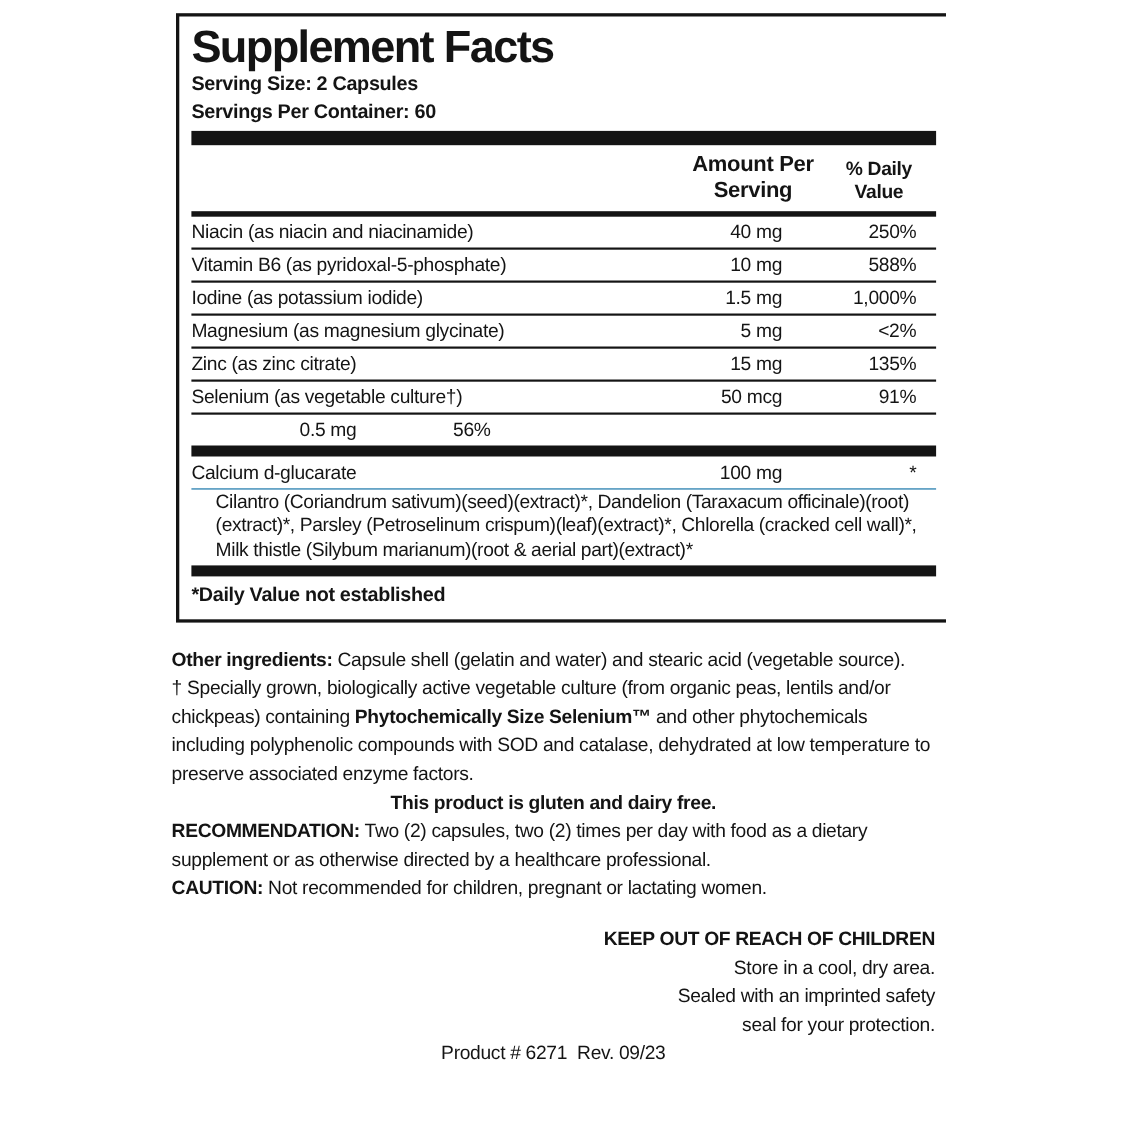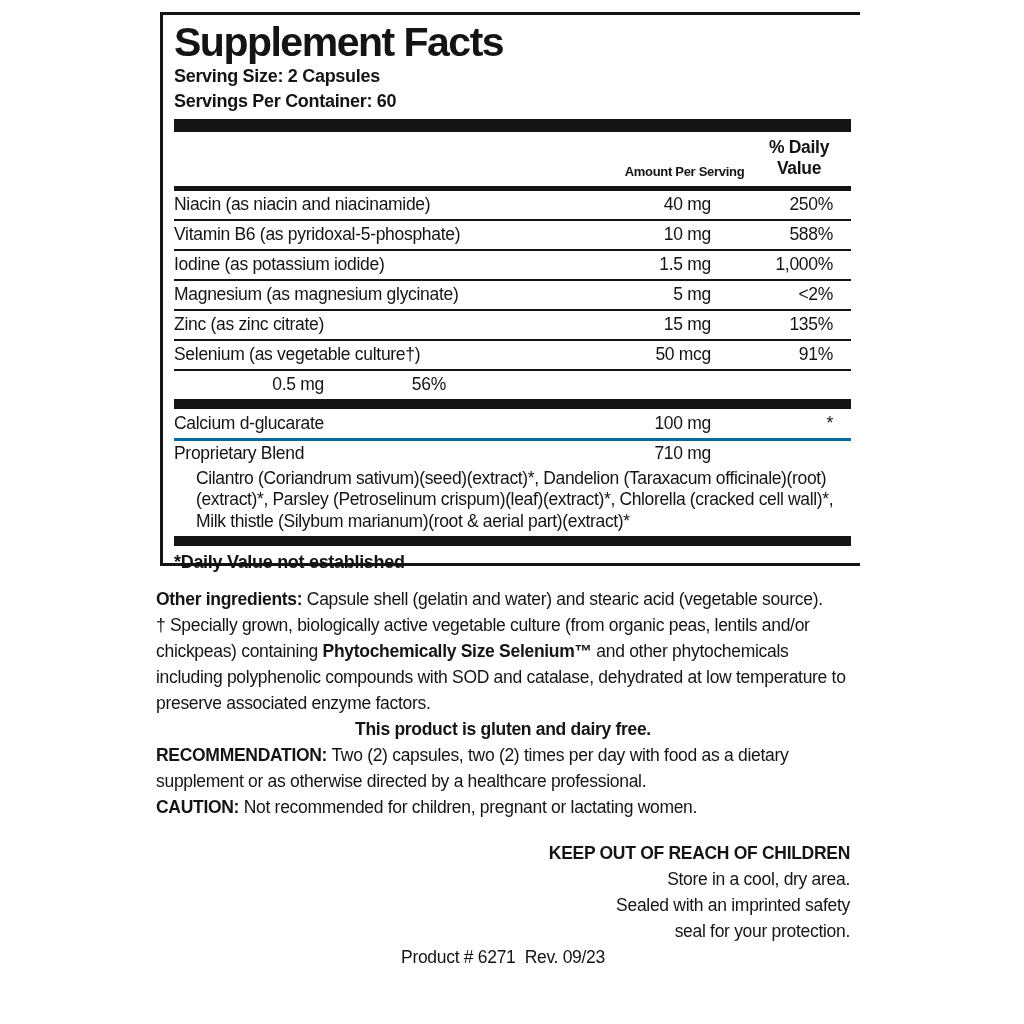--- a/index.html
+++ b/index.html
@@ -19,32 +19,32 @@
     font-size:41px; font-weight:bold; letter-spacing:-1.5px; line-height:1.08;
     margin-top:1px;
   }
   .serv { font-size:18px; font-weight:bold; line-height:1.38; letter-spacing:-0.3px; }
   .bar { background:#141414; }
   .bar-thick { height:13px; margin-top:5px; }
   .bar-med   { height:5px; }
   .bar-heavy { height:10px; }
   .hdr { display:flex; align-items:flex-end; padding:5px 0 6px 0; }
   .hdr-spacer { flex:1; }
-  .amt-h { width:125px; text-align:center; font-weight:bold; font-size:13px; line-height:1.22; letter-spacing:-0.3px; }
+  .amt-h { width:125px; text-align:center; font-weight:bold; font-size:20px; line-height:1.22; letter-spacing:-0.3px; }
   .dv-h  { width:104px; text-align:center; font-weight:bold; font-size:17.5px; line-height:1.22; letter-spacing:-0.3px; }
   .row {
     display:flex; align-items:center; height:28px;
     border-bottom:2px solid #141414;
     font-size:17.5px; letter-spacing:-0.3px;
   }
   .row.no-border { border-bottom:none; }
   .row .name { flex:1; }
   .row .amt  { width:150px; text-align:right; }
   .row .dv   { width:140px; text-align:right; padding-right:18px; box-sizing:border-box; }
-  .row.calcium { border-bottom:3px solid #0369a1; height:29px; }
+  .row.calcium { border-bottom:1px solid #0369a1; height:29px; }
   .row.prop { border-bottom:none; height:26px; }
   .blend {
     font-size:17.5px; line-height:21.5px; letter-spacing:-0.35px;
     padding:1px 0 4px 22px;
   }
   .footnote { font-size:18px; font-weight:bold; letter-spacing:-0.3px; padding:6px 0 0 0; }
   
   .body-text {
     position:absolute; left:156px; top:586px; width:694px;
     font-size:17.5px; line-height:26px; letter-spacing:-0.3px;
@@ -115,25 +115,20 @@
       <div class="dv">56%</div>
     </div>
 
     <div class="bar bar-heavy"></div>
 
     <div class="row calcium">
       <div class="name">Calcium d-glucarate</div>
       <div class="amt">100 mg</div>
       <div class="dv">*</div>
     </div>
-    <div class="row prop">
-      <div class="name">Proprietary Blend</div>
-      <div class="amt">710 mg</div>
-      <div class="dv"></div>
-    </div>
 
     <div class="blend">Cilantro (Coriandrum sativum)(seed)(extract)*, Dandelion (Taraxacum officinale)(root) (extract)*, Parsley (Petroselinum crispum)(leaf)(extract)*, Chlorella (cracked cell wall)*, Milk thistle (Silybum marianum)(root &amp; aerial part)(extract)*</div>
 
     <div class="bar bar-heavy"></div>
 
     <div class="footnote">*Daily Value not established</div>
   </div>
 
   <div class="body-text">
     <p class="p-other"><span class="b">Other ingredients:</span><span> Capsule shell (gelatin and water) and stearic acid (vegetable source).</span></p>

